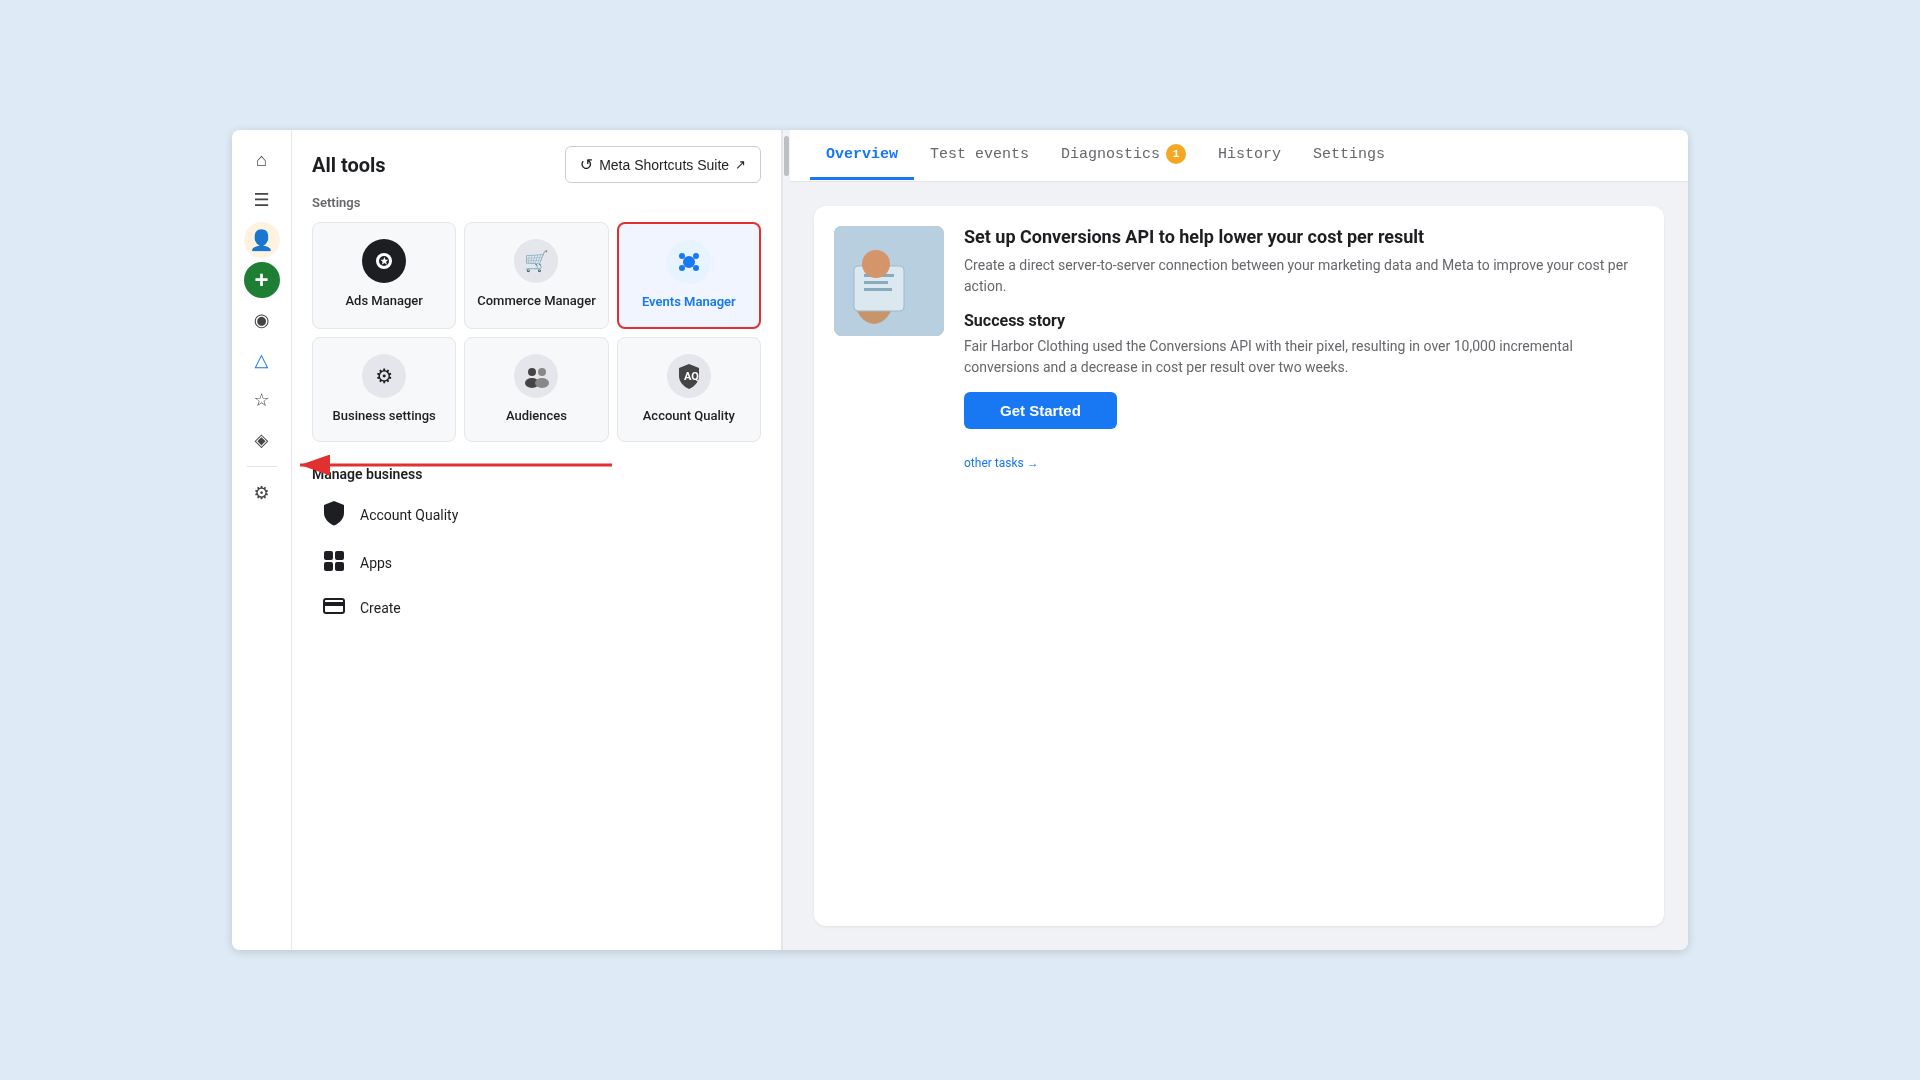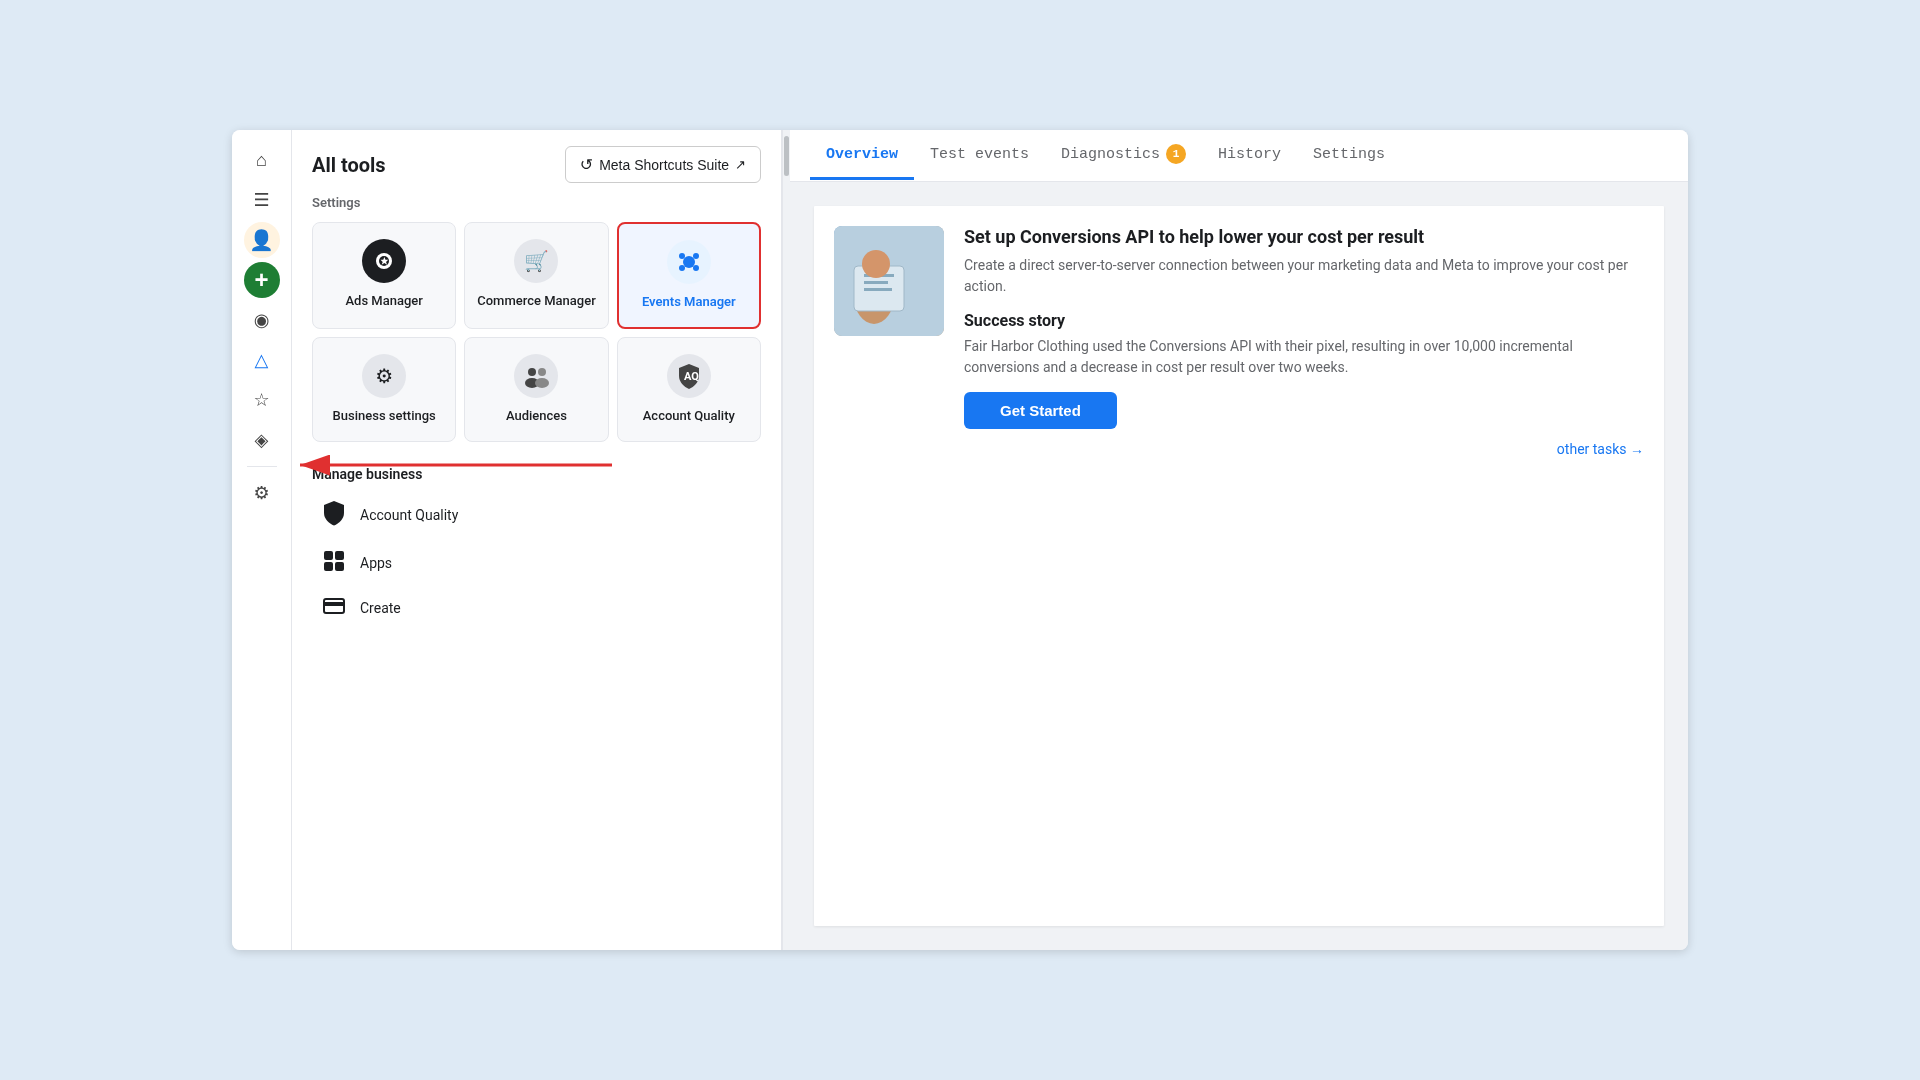--- a/index.html
+++ b/index.html
@@ -253,21 +253,21 @@
 
     .main-body {
       flex: 1;
       padding: 24px;
       overflow-y: auto;
       display: flex;
       gap: 20px;
     }
     .info-card {
       background: #fff;
-      border-radius: 1px;
+      border-radius: 12px;
       padding: 20px;
       display: flex;
       gap: 20px;
       max-width: 860px;
       box-shadow: 0 1px 3px rgba(0,0,0,0.08);
     }
     .info-card-img {
       width: 110px;
       height: 110px;
       border-radius: 8px;
@@ -308,28 +308,27 @@
       background: #1877f2;
       color: #ffffff;
       border: none;
       border-radius: 6px;
       padding: 10px 36px;
       font-size: 15px;
       font-weight: 600;
       cursor: pointer;
     }
     .other-tasks-link {
-      font-size: 14px;
+      font-size: 12px;
       color: #1877f2;
       cursor: pointer;
       display: flex;
       align-items: center;
       gap: 4px;
-      margin-top: 12px;
-      justify-content: flex-end;
+      margin-top: 27px;
     }
 
     
     .browser-outer {
       position: relative;
       width: 1456px;
       height: 820px;
     }
     .arrow-svg {
       position: absolute;

